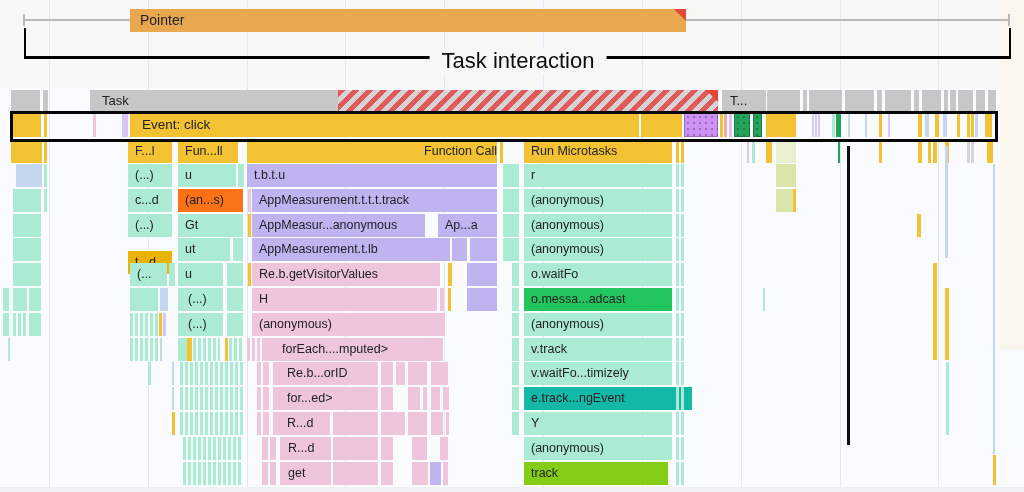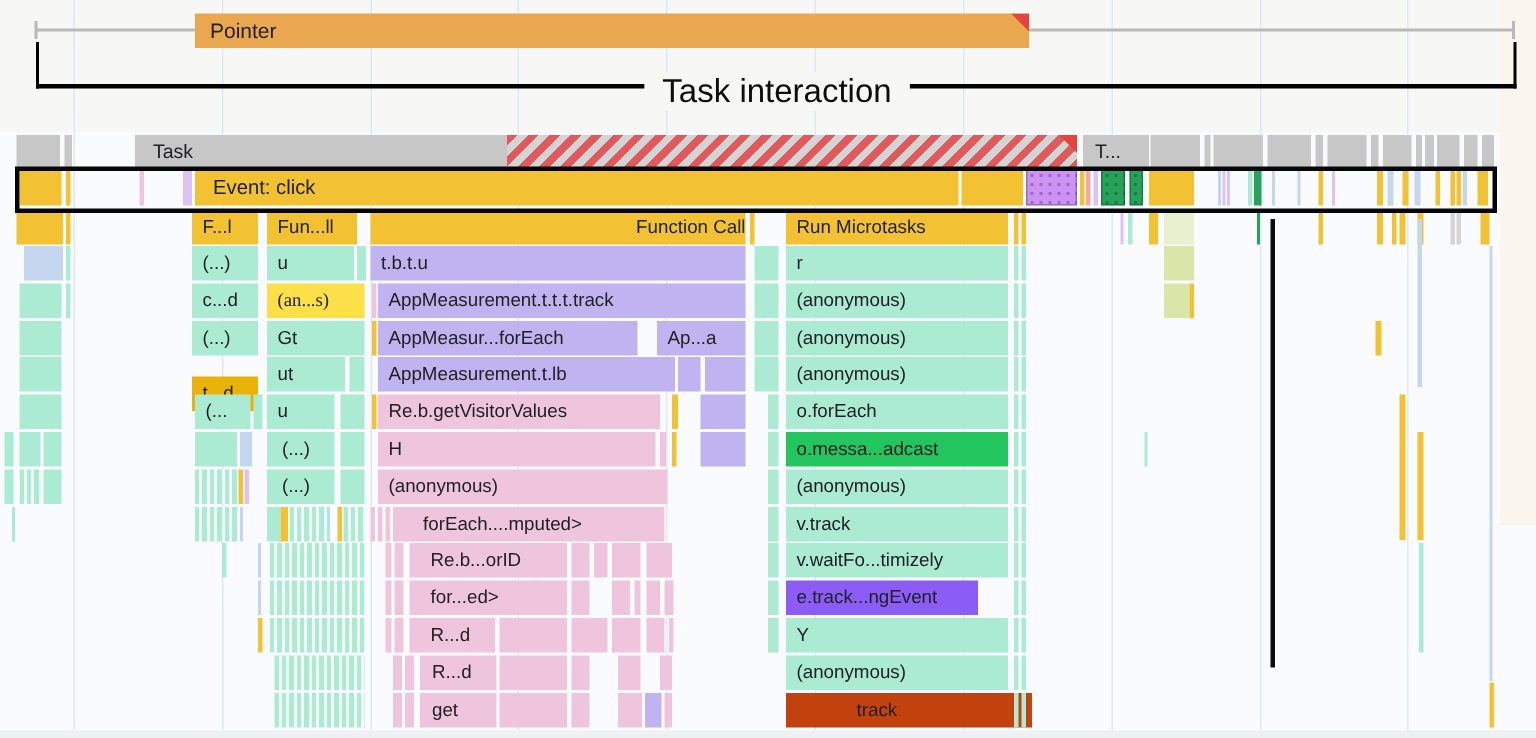--- a/index.html
+++ b/index.html
@@ -133,21 +133,21 @@
       <div class="bar" style="left: 13px; top: 288px; width: 14px; height: 23px; line-height: 23px; background: rgb(172, 235, 211);"></div>
       <div class="bar" style="left: 29px; top: 288px; width: 12px; height: 23px; line-height: 23px; background: rgb(172, 235, 211);"></div>
       <div class="bar" style="left: 3px; top: 313px; width: 6px; height: 23px; line-height: 23px; background: rgb(172, 235, 211);"></div>
       <div class="bar" style="left: 13px; top: 313px; width: 14px; height: 23px; line-height: 23px; background: repeating-linear-gradient(90deg, transparent 0px, transparent 3px, rgba(255, 255, 255, 0.85) 3px, rgba(255, 255, 255, 0.85) 5px) rgb(172, 235, 211);"></div>
       <div class="bar" style="left: 29px; top: 313px; width: 12px; height: 23px; line-height: 23px; background: rgb(172, 235, 211);"></div>
       <div class="bar" style="left: 8px; top: 338px; width: 2px; height: 23px; line-height: 23px; background: rgb(172, 235, 211);"></div>
       <div class="bar" style="left: 128px; top: 164px; width: 44px; height: 23px; line-height: 23px; background: rgb(172, 235, 211);"><span style="padding-left: 7px;">(...)</span></div>
       <div class="bar" style="left: 178px; top: 164px; width: 58px; height: 23px; line-height: 23px; background: rgb(172, 235, 211);"><span style="padding-left: 7px;">u</span></div>
       <div class="bar" style="left: 238px; top: 164px; width: 6px; height: 23px; line-height: 23px; background: rgb(172, 235, 211);"></div>
       <div class="bar" style="left: 128px; top: 189px; width: 44px; height: 23px; line-height: 23px; background: rgb(172, 235, 211);"><span style="padding-left: 7px;">c...d</span></div>
-      <div class="bar" style="left: 178px; top: 189px; width: 65px; height: 23px; line-height: 23px; background: #fde047; font-family: Liberation Serif, serif;"><span style="padding-left: 7px;">(an...s)</span></div>
+      <div class="bar" style="left: 178px; top: 189px; width: 65px; height: 23px; line-height: 23px; background: #f97316;"><span style="padding-left: 7px;">(an...s)</span></div>
       <div class="bar" style="left: 128px; top: 214px; width: 44px; height: 23px; line-height: 23px; background: rgb(172, 235, 211);"><span style="padding-left: 7px;">(...)</span></div>
       <div class="bar" style="left: 178px; top: 214px; width: 65px; height: 23px; line-height: 23px; background: rgb(172, 235, 211);"><span style="padding-left: 7px;">Gt</span></div>
       <div class="bar" style="left: 128px; top: 251px; width: 44px; height: 23px; line-height: 23px; background: #eab308;"><span style="padding-left: 7px;">t...d</span></div>
       <div class="bar" style="left: 178px; top: 238px; width: 52px; height: 23px; line-height: 23px; background: rgb(172, 235, 211);"><span style="padding-left: 7px;">ut</span></div>
       <div class="bar" style="left: 233px; top: 238px; width: 10px; height: 23px; line-height: 23px; background: rgb(172, 235, 211);"></div>
       <div class="bar" style="left: 130px; top: 263px; width: 37px; height: 23px; line-height: 23px; background: rgb(172, 235, 211);"><span style="padding-left: 7px;">(...</span></div>
       <div class="bar" style="left: 169px; top: 263px; width: 6px; height: 23px; line-height: 23px; background: rgb(172, 235, 211);"></div>
       <div class="bar" style="left: 178px; top: 263px; width: 45px; height: 23px; line-height: 23px; background: rgb(172, 235, 211);"><span style="padding-left: 7px;">u</span></div>
       <div class="bar" style="left: 227px; top: 263px; width: 16px; height: 23px; line-height: 23px; background: rgb(172, 235, 211);"></div>
       <div class="bar" style="left: 130px; top: 288px; width: 28px; height: 23px; line-height: 23px; background: rgb(172, 235, 211);"></div>
@@ -174,21 +174,21 @@
       <div class="bar" style="left: 172px; top: 412px; width: 3px; height: 23px; line-height: 23px; background: rgb(242, 194, 51);"></div>
       <div class="bar" style="left: 180px; top: 412px; width: 63px; height: 23px; line-height: 23px; background: repeating-linear-gradient(90deg, transparent 0px, transparent 3px, rgba(255, 255, 255, 0.85) 3px, rgba(255, 255, 255, 0.85) 5px) rgb(172, 235, 211);"></div>
       <div class="bar" style="left: 183px; top: 437px; width: 60px; height: 23px; line-height: 23px; background: repeating-linear-gradient(90deg, transparent 0px, transparent 3px, rgba(255, 255, 255, 0.85) 3px, rgba(255, 255, 255, 0.85) 5px) rgb(172, 235, 211);"></div>
       <div class="bar" style="left: 183px; top: 462px; width: 60px; height: 23px; line-height: 23px; background: repeating-linear-gradient(90deg, transparent 0px, transparent 3px, rgba(255, 255, 255, 0.85) 3px, rgba(255, 255, 255, 0.85) 5px) rgb(172, 235, 211);"></div>
       <div class="bar" style="left: 247px; top: 164px; width: 250px; height: 23px; line-height: 23px; background: rgb(191, 180, 239);"><span style="padding-left: 7px;">t.b.t.u</span></div>
       <div class="bar" style="left: 503px; top: 164px; width: 16px; height: 23px; line-height: 23px; background: rgb(172, 235, 211);"></div>
       <div class="bar" style="left: 248px; top: 189px; width: 3px; height: 23px; line-height: 23px; background: rgb(239, 197, 222);"></div>
       <div class="bar" style="left: 252px; top: 189px; width: 245px; height: 23px; line-height: 23px; background: rgb(191, 180, 239);"><span style="padding-left: 7px;">AppMeasurement.t.t.t.track</span></div>
       <div class="bar" style="left: 503px; top: 189px; width: 16px; height: 23px; line-height: 23px; background: rgb(172, 235, 211);"></div>
       <div class="bar" style="left: 248px; top: 214px; width: 3px; height: 23px; line-height: 23px; background: rgb(242, 194, 51);"></div>
-      <div class="bar" style="left: 252px; top: 214px; width: 173px; height: 23px; line-height: 23px; background: rgb(191, 180, 239);"><span style="padding-left: 7px;">AppMeasur...forEach</span></div>
+      <div class="bar" style="left: 252px; top: 214px; width: 173px; height: 23px; line-height: 23px; background: rgb(191, 180, 239);"><span style="padding-left: 7px;">AppMeasur...anonymous</span></div>
       <div class="bar" style="left: 438px; top: 214px; width: 59px; height: 23px; line-height: 23px; background: rgb(191, 180, 239);"><span style="padding-left: 7px;">Ap...a</span></div>
       <div class="bar" style="left: 503px; top: 214px; width: 16px; height: 23px; line-height: 23px; background: rgb(172, 235, 211);"></div>
       <div class="bar" style="left: 252px; top: 238px; width: 198px; height: 23px; line-height: 23px; background: rgb(191, 180, 239);"><span style="padding-left: 7px;">AppMeasurement.t.lb</span></div>
       <div class="bar" style="left: 452px; top: 238px; width: 15px; height: 23px; line-height: 23px; background: rgb(191, 180, 239);"></div>
       <div class="bar" style="left: 470px; top: 238px; width: 27px; height: 23px; line-height: 23px; background: rgb(191, 180, 239);"></div>
       <div class="bar" style="left: 503px; top: 238px; width: 16px; height: 23px; line-height: 23px; background: rgb(172, 235, 211);"></div>
       <div class="bar" style="left: 248px; top: 263px; width: 3px; height: 23px; line-height: 23px; background: rgb(242, 194, 51);"></div>
       <div class="bar" style="left: 252px; top: 263px; width: 188px; height: 23px; line-height: 23px; background: rgb(239, 197, 222);"><span style="padding-left: 7px;">Re.b.getVisitorValues</span></div>
       <div class="bar" style="left: 448px; top: 263px; width: 4px; height: 23px; line-height: 23px; background: rgb(242, 194, 51);"></div>
       <div class="bar" style="left: 467px; top: 263px; width: 30px; height: 23px; line-height: 23px; background: rgb(191, 180, 239);"></div>
@@ -241,33 +241,33 @@
       <div class="bar" style="left: 280px; top: 462px; width: 51px; height: 23px; line-height: 23px; background: rgb(239, 197, 222);"><span style="padding-left: 8px;">get</span></div>
       <div class="bar" style="left: 333px; top: 462px; width: 45px; height: 23px; line-height: 23px; background: rgb(239, 197, 222);"></div>
       <div class="bar" style="left: 381px; top: 462px; width: 12px; height: 23px; line-height: 23px; background: rgb(239, 197, 222);"></div>
       <div class="bar" style="left: 412px; top: 462px; width: 16px; height: 23px; line-height: 23px; background: rgb(239, 197, 222);"></div>
       <div class="bar" style="left: 430px; top: 462px; width: 11px; height: 23px; line-height: 23px; background: rgb(191, 180, 239);"></div>
       <div class="bar" style="left: 443px; top: 462px; width: 5px; height: 23px; line-height: 23px; background: rgb(239, 197, 222);"></div>
       <div class="bar" style="left: 524px; top: 164px; width: 148px; height: 23px; line-height: 23px; background: rgb(172, 235, 211);"><span style="padding-left: 7px;">r</span></div>
       <div class="bar" style="left: 524px; top: 189px; width: 148px; height: 23px; line-height: 23px; background: rgb(172, 235, 211);"><span style="padding-left: 7px;">(anonymous)</span></div>
       <div class="bar" style="left: 524px; top: 214px; width: 148px; height: 23px; line-height: 23px; background: rgb(172, 235, 211);"><span style="padding-left: 7px;">(anonymous)</span></div>
       <div class="bar" style="left: 524px; top: 238px; width: 148px; height: 23px; line-height: 23px; background: rgb(172, 235, 211);"><span style="padding-left: 7px;">(anonymous)</span></div>
-      <div class="bar" style="left: 524px; top: 263px; width: 148px; height: 23px; line-height: 23px; background: rgb(172, 235, 211);"><span style="padding-left: 7px;">o.forEach</span></div>
+      <div class="bar" style="left: 524px; top: 263px; width: 148px; height: 23px; line-height: 23px; background: rgb(172, 235, 211);"><span style="padding-left: 7px;">o.waitFo</span></div>
       <div class="bar" style="left: 524px; top: 288px; width: 148px; height: 23px; line-height: 23px; background: #22c55e;"><span style="padding-left: 7px;">o.messa...adcast</span></div>
       <div class="bar" style="left: 524px; top: 313px; width: 148px; height: 23px; line-height: 23px; background: rgb(172, 235, 211);"><span style="padding-left: 7px;">(anonymous)</span></div>
       <div class="bar" style="left: 512px; top: 338px; width: 7px; height: 23px; line-height: 23px; background: rgb(172, 235, 211);"></div>
       <div class="bar" style="left: 524px; top: 338px; width: 148px; height: 23px; line-height: 23px; background: rgb(172, 235, 211);"><span style="padding-left: 7px;">v.track</span></div>
       <div class="bar" style="left: 512px; top: 362px; width: 7px; height: 23px; line-height: 23px; background: rgb(172, 235, 211);"></div>
       <div class="bar" style="left: 524px; top: 362px; width: 148px; height: 23px; line-height: 23px; background: rgb(172, 235, 211);"><span style="padding-left: 7px;">v.waitFo...timizely</span></div>
       <div class="bar" style="left: 512px; top: 387px; width: 7px; height: 23px; line-height: 23px; background: rgb(172, 235, 211);"></div>
-      <div class="bar" style="left: 524px; top: 387px; width: 128px; height: 23px; line-height: 23px; background: #8b5cf6;"><span style="padding-left: 7px;">e.track...ngEvent</span></div>
+      <div class="bar" style="left: 524px; top: 387px; width: 168px; height: 23px; line-height: 23px; background: #14b8a6;"><span style="padding-left: 7px;">e.track...ngEvent</span></div>
       <div class="bar" style="left: 512px; top: 412px; width: 7px; height: 23px; line-height: 23px; background: rgb(172, 235, 211);"></div>
       <div class="bar" style="left: 524px; top: 412px; width: 148px; height: 23px; line-height: 23px; background: rgb(172, 235, 211);"><span style="padding-left: 7px;">Y</span></div>
       <div class="bar" style="left: 524px; top: 437px; width: 148px; height: 23px; line-height: 23px; background: rgb(172, 235, 211);"><span style="padding-left: 7px;">(anonymous)</span></div>
-      <div class="bar" style="left: 524px; top: 462px; width: 164px; height: 23px; line-height: 23px; background: #c2410c; padding-left: 40px;"><span style="padding-left: 7px;">track</span></div>
+      <div class="bar" style="left: 524px; top: 462px; width: 144px; height: 23px; line-height: 23px; background: #84cc16;"><span style="padding-left: 7px;">track</span></div>
       <div class="bar" style="left: 676px; top: 164px; width: 3px; height: 23px; line-height: 23px; background: rgb(172, 235, 211);"></div>
       <div class="bar" style="left: 681px; top: 164px; width: 3px; height: 23px; line-height: 23px; background: rgb(172, 235, 211);"></div>
       <div class="bar" style="left: 676px; top: 189px; width: 3px; height: 23px; line-height: 23px; background: rgb(172, 235, 211);"></div>
       <div class="bar" style="left: 681px; top: 189px; width: 3px; height: 23px; line-height: 23px; background: rgb(172, 235, 211);"></div>
       <div class="bar" style="left: 676px; top: 214px; width: 3px; height: 23px; line-height: 23px; background: rgb(172, 235, 211);"></div>
       <div class="bar" style="left: 681px; top: 214px; width: 3px; height: 23px; line-height: 23px; background: rgb(172, 235, 211);"></div>
       <div class="bar" style="left: 676px; top: 238px; width: 3px; height: 23px; line-height: 23px; background: rgb(172, 235, 211);"></div>
       <div class="bar" style="left: 681px; top: 238px; width: 3px; height: 23px; line-height: 23px; background: rgb(172, 235, 211);"></div>
       <div class="bar" style="left: 676px; top: 263px; width: 3px; height: 23px; line-height: 23px; background: rgb(172, 235, 211);"></div>
       <div class="bar" style="left: 681px; top: 263px; width: 3px; height: 23px; line-height: 23px; background: rgb(172, 235, 211);"></div>

